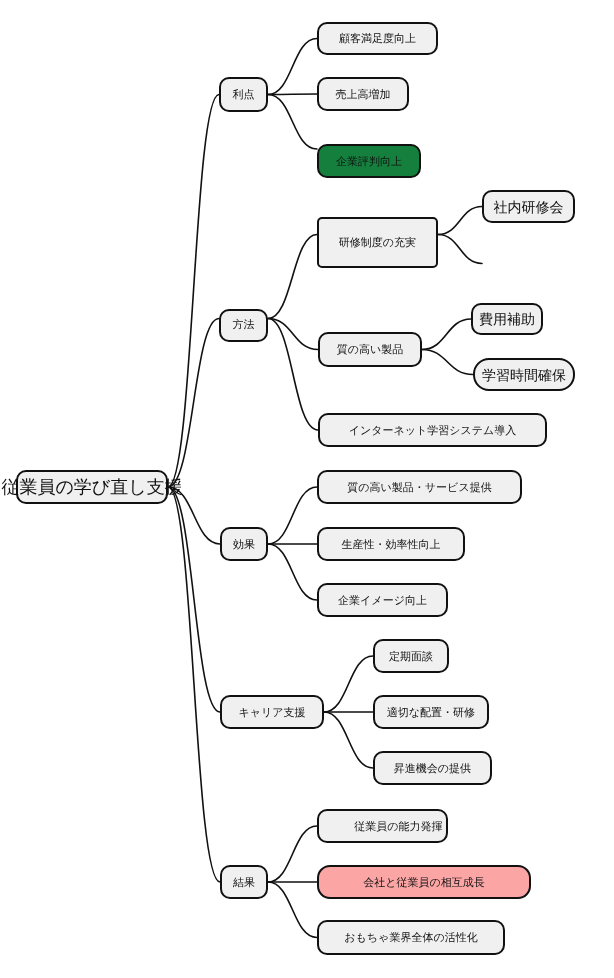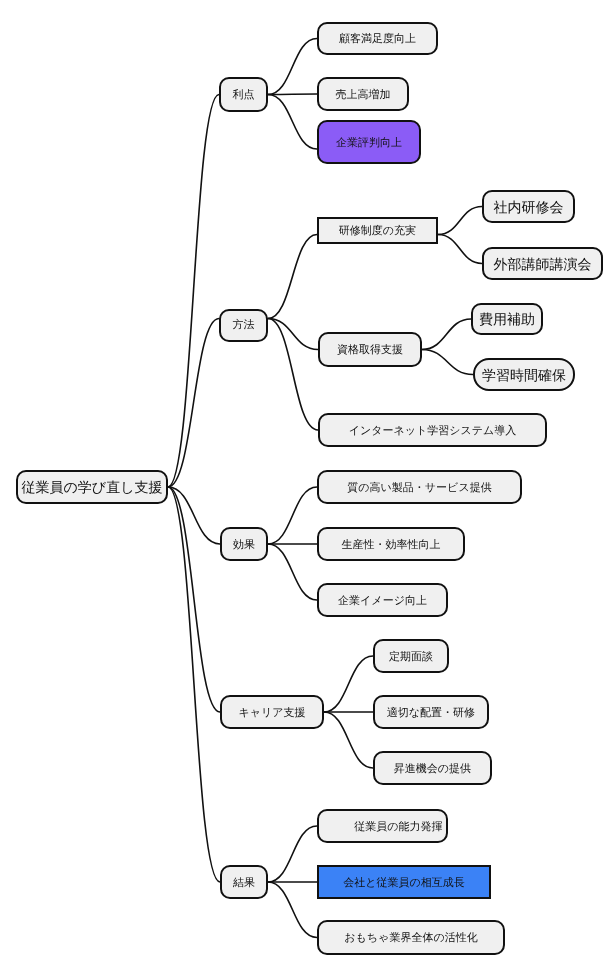--- a/index.html
+++ b/index.html
@@ -31,21 +31,21 @@
     display: flex;
     align-items: center;
     justify-content: center;
     font-size: 11px;
     line-height: 1;
     color: #111111;
     white-space: nowrap;
     letter-spacing: 0;
   }
   .node.root {
-    font-size: 14px;
+    font-size: 18px;
   }
   .node.leaf {
     font-size: 14px;
   }
 </style>
 </head>
 <body>
 
 <div class="canvas">
   <svg class="edge-layer" xmlns="http://www.w3.org/2000/svg" viewBox="0 0 614 978">
@@ -72,34 +72,33 @@
       <path d="M 168 487 C 194 487, 194 882, 220 882" fill="none" stroke="#111111" stroke-width="1.6" stroke-linecap="round"></path>
       <path d="M 268 882 C 292.5 882, 292.5 826, 317 826" fill="none" stroke="#111111" stroke-width="1.6" stroke-linecap="round"></path>
       <path d="M 268 882 C 292.5 882, 292.5 882, 317 882" fill="none" stroke="#111111" stroke-width="1.6" stroke-linecap="round"></path>
       <path d="M 268 882 C 292.5 882, 292.5 937.5, 317 937.5" fill="none" stroke="#111111" stroke-width="1.6" stroke-linecap="round"></path>
     </svg>
 
 <div class="node root" style="left: 16px; top: 470px; width: 152px; height: 34px; background: rgb(240, 240, 240); border-color: rgb(17, 17, 17); border-radius: 10px; color: rgb(17, 17, 17);">従業員の学び直し支援</div>
     <div class="node" style="left: 219px; top: 77px; width: 49px; height: 35px; background: rgb(240, 240, 240); border-color: rgb(17, 17, 17); border-radius: 10px; color: rgb(17, 17, 17);">利点</div>
     <div class="node" style="left: 317px; top: 22px; width: 121px; height: 33px; background: rgb(240, 240, 240); border-color: rgb(17, 17, 17); border-radius: 10px; color: rgb(17, 17, 17);">顧客満足度向上</div>
     <div class="node" style="left: 317px; top: 77px; width: 92px; height: 34px; background: rgb(240, 240, 240); border-color: rgb(17, 17, 17); border-radius: 10px; color: rgb(17, 17, 17);">売上高増加</div>
-    <div class="node" style="left: 317px; top: 120px; width: 104px; height: 44px; background: #8b5cf6; border-color: rgb(17, 17, 17); border-radius: 10px; color: rgb(17, 17, 17);">企業評判向上</div>
+    <div class="node" style="left: 317px; top: 144px; width: 104px; height: 34px; background: #15803d; border-color: rgb(17, 17, 17); border-radius: 10px; color: rgb(17, 17, 17);">企業評判向上</div>
     <div class="node" style="left: 219px; top: 309px; width: 49px; height: 33px; background: rgb(240, 240, 240); border-color: rgb(17, 17, 17); border-radius: 10px; color: rgb(17, 17, 17); font-family: Liberation Mono, monospace;">方法</div>
-    <div class="node" style="left: 317px; top: 217px; width: 121px; height: 27px; background: rgb(240, 240, 240); border-color: rgb(17, 17, 17); border-radius: 0; color: rgb(17, 17, 17);">研修制度の充実</div>
+    <div class="node" style="left: 317px; top: 217px; width: 121px; height: 51px; background: rgb(240, 240, 240); border-color: rgb(17, 17, 17); border-radius: 5px; color: rgb(17, 17, 17);">研修制度の充実</div>
     <div class="node leaf" style="left: 482px; top: 190px; width: 93px; height: 33px; background: rgb(240, 240, 240); border-color: rgb(17, 17, 17); border-radius: 10px; color: rgb(17, 17, 17);">社内研修会</div>
-    <div class="node leaf" style="left: 482px; top: 247px; width: 121px; height: 33px; background: rgb(240, 240, 240); border-color: rgb(17, 17, 17); border-radius: 10px; color: rgb(17, 17, 17);">外部講師講演会</div>
-    <div class="node" style="left: 318px; top: 332px; width: 104px; height: 35px; background: rgb(240, 240, 240); border-color: rgb(17, 17, 17); border-radius: 10px; color: rgb(17, 17, 17);">資格取得支援</div>
+    <div class="node" style="left: 318px; top: 332px; width: 104px; height: 35px; background: rgb(240, 240, 240); border-color: rgb(17, 17, 17); border-radius: 10px; color: rgb(17, 17, 17);">質の高い製品</div>
     <div class="node leaf" style="left: 471px; top: 303px; width: 72px; height: 32px; background: rgb(240, 240, 240); border-color: rgb(17, 17, 17); border-radius: 10px; color: rgb(17, 17, 17);">費用補助</div>
     <div class="node leaf" style="left: 473px; top: 358px; width: 102px; height: 33px; background: rgb(240, 240, 240); border-color: rgb(17, 17, 17); border-radius: 16px; color: rgb(17, 17, 17);">学習時間確保</div>
     <div class="node" style="left: 318px; top: 413px; width: 229px; height: 34px; background: rgb(240, 240, 240); border-color: rgb(17, 17, 17); border-radius: 10px; color: rgb(17, 17, 17);">インターネット学習システム導入</div>
     <div class="node" style="left: 220px; top: 527px; width: 48px; height: 34px; background: rgb(240, 240, 240); border-color: rgb(17, 17, 17); border-radius: 10px; color: rgb(17, 17, 17);">効果</div>
     <div class="node" style="left: 317px; top: 470px; width: 205px; height: 34px; background: rgb(240, 240, 240); border-color: rgb(17, 17, 17); border-radius: 10px; color: rgb(17, 17, 17);">質の高い製品・サービス提供</div>
     <div class="node" style="left: 317px; top: 527px; width: 148px; height: 34px; background: rgb(240, 240, 240); border-color: rgb(17, 17, 17); border-radius: 10px; color: rgb(17, 17, 17);">生産性・効率性向上</div>
     <div class="node" style="left: 317px; top: 583px; width: 131px; height: 34px; background: rgb(240, 240, 240); border-color: rgb(17, 17, 17); border-radius: 10px; color: rgb(17, 17, 17);">企業イメージ向上</div>
     <div class="node" style="left: 220px; top: 695px; width: 104px; height: 34px; background: rgb(240, 240, 240); border-color: rgb(17, 17, 17); border-radius: 10px; color: rgb(17, 17, 17);">キャリア支援</div>
     <div class="node" style="left: 373px; top: 639px; width: 76px; height: 34px; background: rgb(240, 240, 240); border-color: rgb(17, 17, 17); border-radius: 10px; color: rgb(17, 17, 17);">定期面談</div>
     <div class="node" style="left: 373px; top: 695px; width: 116px; height: 34px; background: rgb(240, 240, 240); border-color: rgb(17, 17, 17); border-radius: 10px; color: rgb(17, 17, 17);">適切な配置・研修</div>
     <div class="node" style="left: 373px; top: 751px; width: 119px; height: 34px; background: rgb(240, 240, 240); border-color: rgb(17, 17, 17); border-radius: 10px; color: rgb(17, 17, 17);">昇進機会の提供</div>
     <div class="node" style="left: 220px; top: 865px; width: 48px; height: 34px; background: rgb(240, 240, 240); border-color: rgb(17, 17, 17); border-radius: 10px; color: rgb(17, 17, 17);">結果</div>
     <div class="node" style="left: 317px; top: 809px; width: 131px; height: 34px; background: rgb(240, 240, 240); border-color: rgb(17, 17, 17); border-radius: 10px; color: rgb(17, 17, 17); padding-left: 32px;">従業員の能力発揮</div>
-    <div class="node" style="left: 317px; top: 865px; width: 174px; height: 34px; background: #3b82f6; border-color: rgb(17, 17, 17); border-radius: 0; color: rgb(17, 17, 17);">会社と従業員の相互成長</div>
+    <div class="node" style="left: 317px; top: 865px; width: 214px; height: 34px; background: #fca5a5; border-color: rgb(17, 17, 17); border-radius: 13px; color: rgb(17, 17, 17);">会社と従業員の相互成長</div>
     <div class="node" style="left: 317px; top: 920px; width: 188px; height: 35px; background: rgb(240, 240, 240); border-color: rgb(17, 17, 17); border-radius: 10px; color: rgb(17, 17, 17);">おもちゃ業界全体の活性化</div>
   </div>
 
 </body></html>

